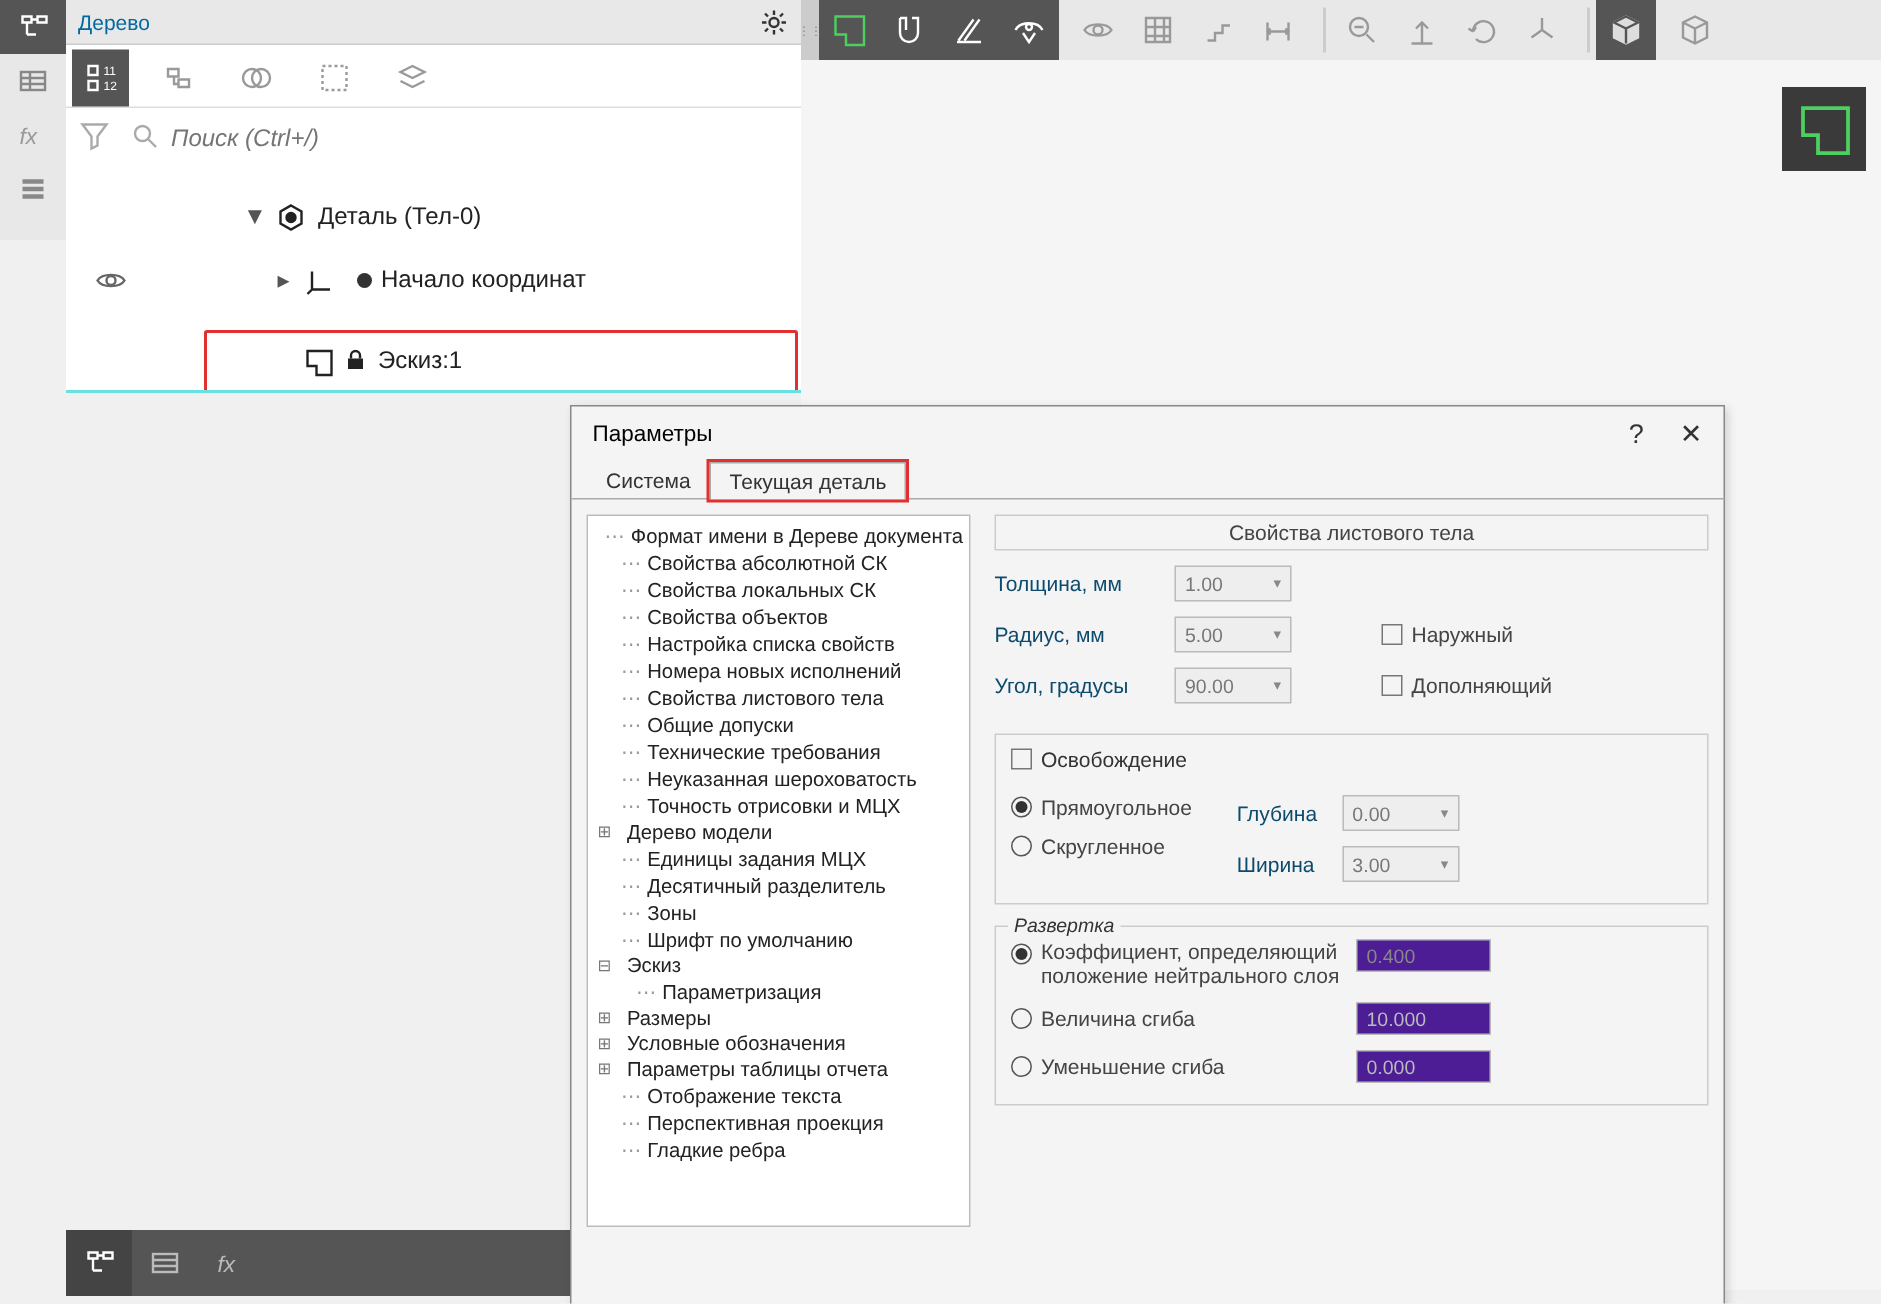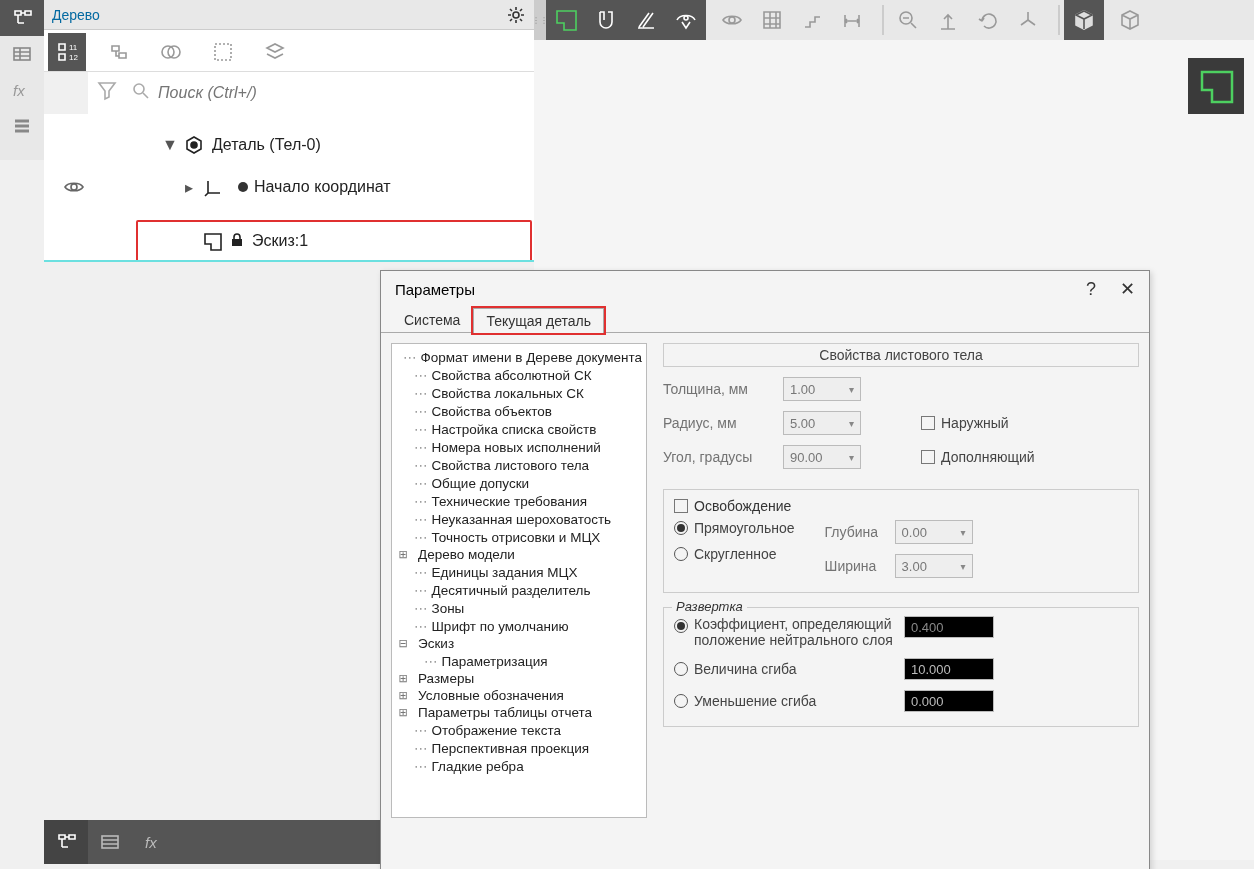--- a/index.html
+++ b/index.html
@@ -14,21 +14,21 @@
 .tree-hdr { position: absolute; left: 44px; top: 0; width: 490px; height: 30px; background: #e8e8e8; border-bottom: 1px solid #ccc; display: flex; align-items: center; padding: 0 8px; justify-content: space-between; }
 .tree-hdr .title { font-size: 14px; color: #0369a1; }
 .gear { width: 20px; height: 20px; color: #333; }
 
 
 .tree-tbar { position: absolute; left: 44px; top: 30px; width: 490px; height: 42px; background: #fff; border-bottom: 1px solid #ddd; display: flex; align-items: flex-end; padding: 0 4px; gap: 14px; }
 .tree-tbar .tb { width: 38px; height: 38px; display: flex; align-items: center; justify-content: center; color: #999; }
 .tree-tbar .tb.dk { background: #555; color: #fff; }
 
 
-.search-row { position: absolute; left: 44px; top: 72px; width: 490px; height: 42px; background: #fff; display: flex; align-items: center; padding: 0 8px; gap: 8px; margin-left: 44px; }
+.search-row { position: absolute; left: 44px; top: 72px; width: 490px; height: 42px; background: #fff; display: flex; align-items: center; padding: 0 8px; gap: 8px; }
 .filter-ic { width: 28px; height: 28px; color: #aaa; }
 .search-input { flex: 1; border: none; font-size: 16px; color: #999; font-style: italic; outline: none; }
 
 
 .tree-body { position: absolute; left: 44px; top: 114px; width: 490px; background: #fff; padding-top: 10px; }
 .tree-row { display: flex; align-items: center; height: 42px; font-size: 16px; color: #222; padding-left: 12px; }
 .eye-col { width: 36px; display: flex; justify-content: center; color: #666; }
 .tree-indent { display: inline-block; }
 .tree-row .arrow { width: 14px; display: inline-block; text-align: center; color: #555; }
 .tree-row .ticon { width: 24px; height: 24px; display: inline-flex; align-items: center; justify-content: center; margin: 0 6px; }
@@ -68,30 +68,30 @@
 
 .ptree { width: 256px; border: 1px solid #bbb; margin: 4px 6px 4px 10px; background: #fff; overflow: auto; font-size: 13.5px; color: #222; padding: 4px 0; }
 .ptree .pnode { display: flex; align-items: center; padding: 1px 4px; white-space: nowrap; }
 .ptree .tw { width: 14px; text-align: center; color: #777; font-size: 11px; }
 .ptree .dash { color: #999; margin: 0 4px; }
 
 
 .pform { flex: 1; padding: 4px 10px; font-size: 14px; color: #444; }
 .group-title { border: 1px solid #ccc; text-align: center; padding: 3px 0; margin-bottom: 10px; font-size: 14px; }
 .frow { display: flex; align-items: center; margin-bottom: 10px; }
-.frow .lbl { width: 120px; color: #737373; }
+.frow .lbl { width: 120px; color: #0c4a6e; }
 .frow .lbl.dk { color: #333; }
 .combo { width: 78px; height: 24px; border: 1px solid #bbb; background: #eee; display: flex; align-items: center; justify-content: space-between; padding: 0 6px; font-size: 13px; color: #777; }
 .combo .ar { font-size: 10px; color: #888; }
 .cbx { width: 14px; height: 14px; border: 1px solid #777; margin-right: 6px; display: inline-block; }
 .radio { width: 14px; height: 14px; border: 1px solid #555; border-radius: 50%; margin-right: 6px; display: inline-flex; align-items: center; justify-content: center; }
 .radio.sel::after { content: ""; width: 8px; height: 8px; background: #333; border-radius: 50%; }
 .fieldset { border: 1px solid #ccc; padding: 8px 10px 4px; margin-top: 6px; position: relative; }
 .fieldset .legend { position: absolute; top: -9px; left: 8px; background: #f4f4f4; padding: 0 4px; font-size: 13px; color: #333; font-style: italic; }
-.txtfield { width: 90px; height: 22px; border: 1px solid #bbb; background: #000000; padding: 0 6px; font-size: 13px; color: #888; }
+.txtfield { width: 90px; height: 22px; border: 1px solid #bbb; background: #4c1d95; padding: 0 6px; font-size: 13px; color: #888; }
 .txtfield.long { width: 250px; }
 .btnrow { position: absolute; right: 14px; bottom: 10px; display: flex; gap: 10px; }
 .btn { min-width: 76px; height: 26px; border: 1px solid #aaa; background: #f9f9f9; font-size: 13px; display: flex; align-items: center; justify-content: center; }
 .browse { width: 28px; height: 22px; border: 1px solid #aaa; background: #f0f0f0; display: flex; align-items: center; justify-content: center; font-size: 13px; margin-left: 6px;}
 
 svg { stroke: currentColor; fill: none; stroke-width: 1.6; }
 </style>
 </head>
 <body>
 
@@ -493,21 +493,21 @@
         <span class="combo">
             <span>90.00</span>
             <span class="ar">▾</span>
           </span>
         <span style="width:60px"></span>
         <span class="cbx"></span>
         <span>Дополняющий</span>
       </div>
 
       <div class="fieldset" style="margin-top:20px">
-        <div class="frow" style="margin-bottom:6px">
+        <div class="frow" style="margin-bottom:16px">
           <span class="cbx"></span>
           <span class="lbl dk" style="width:auto">Освобождение</span>
         </div>
         <div style="display:flex;gap:30px">
           <div>
             <div class="frow">
                 <span class="radio sel"></span>
                 <span>Прямоугольное</span>
               </div>
             <div class="frow">

